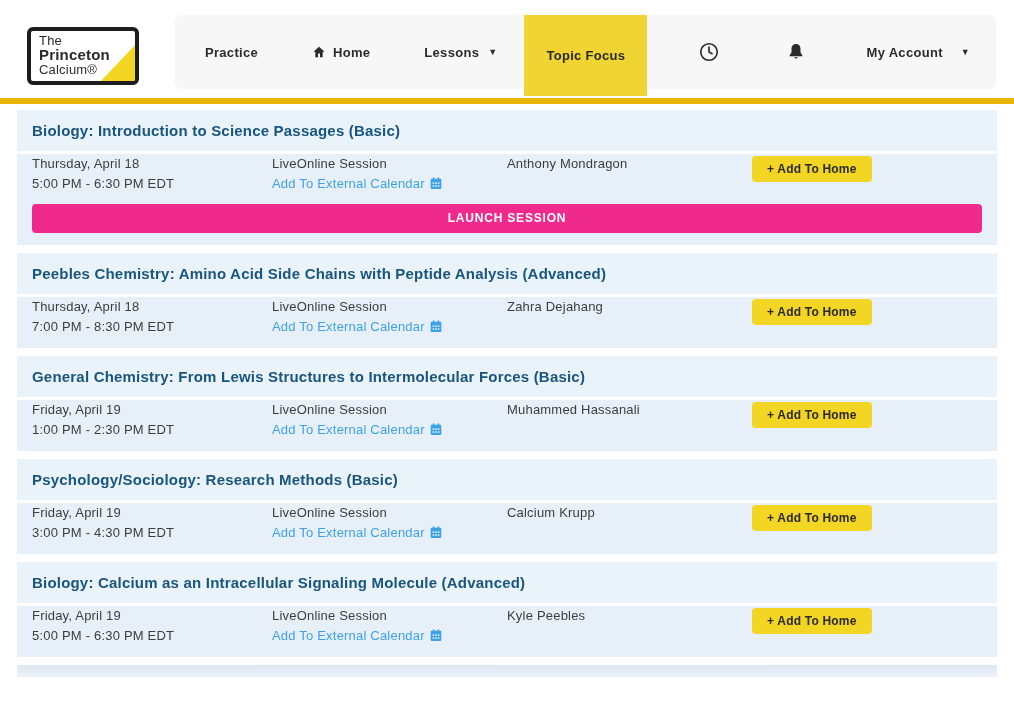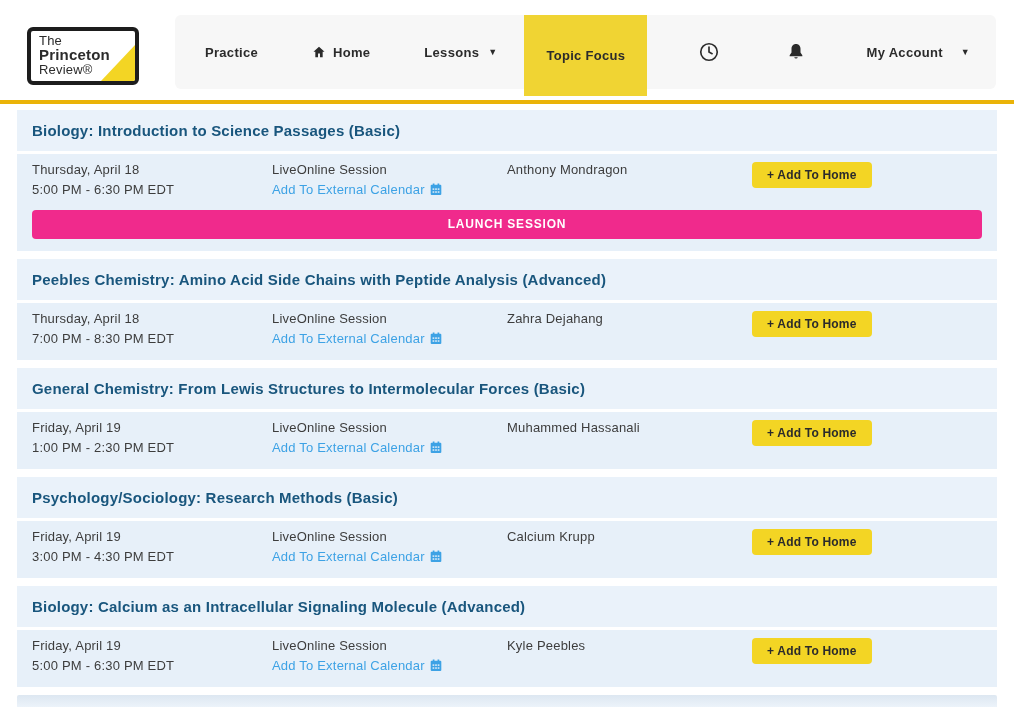--- a/index.html
+++ b/index.html
@@ -5,21 +5,21 @@
   * { margin:0; padding:0; box-sizing:border-box; }
   html,body { background:#fff; }
   .page {
     width:1014px; height:724px; overflow:hidden; background:#fff;
     font-family:"Liberation Sans","DejaVu Sans",sans-serif; color:#2b2b2b;
     position:relative;
   }
 
   
   .header {
-    height:104px; background:#fff; border-bottom:4px solid #eab308;
+    height:104px; background:#fff; border-bottom:6px solid #eab308;
     display:flex; align-items:flex-start; padding:15px 18px 0 27px;
   }
   .logo {
     width:112px; height:58px; margin-top:12px; border:4px solid #1d1d1d; border-radius:6px;
     background:#fff; position:relative; overflow:hidden; padding:3px 0 0 8px; cursor:pointer;
     flex:0 0 auto;
   }
   .logo .l1 { font-size:13px; line-height:1.02; letter-spacing:.2px; color:#2b2b2b; }
   .logo .l2 { font-size:15px; line-height:1.05; font-weight:bold; letter-spacing:.2px; color:#2b2b2b; }
   .logo .l3 { font-size:13px; line-height:1.05; letter-spacing:.2px; color:#2b2b2b; }
@@ -52,21 +52,21 @@
   
   .session-list { padding:6px 17px 0; }
   .session-card { margin-bottom:8px; }
   .card-title-row {
     background:#eaf2fa; padding:12px 15px;
   }
   .card-title {
     font-size:15px; font-weight:bold; color:#19567d; letter-spacing:.2px;
   }
   .card-body-row {
-    background:#e7f0f9; margin-top:3px; padding:6px 15px 12px;
+    background:#e7f0f9; margin-top:3px; padding:0 15px 12px;
   }
   .card-grid {
     display:grid; grid-template-columns:240px 235px 245px 1fr; align-items:start;
   }
   .cell { font-size:13px; color:#3d3d3d; line-height:1.5; letter-spacing:.2px; }
   .cal-link {
     color:#3da2e5; cursor:pointer; display:inline-flex; align-items:center; gap:5px;
     font-size:13px; letter-spacing:.2px;
   }
   .add-home-btn {
@@ -89,21 +89,21 @@
 </head>
 <body>
 
 <div class="page">
 
   <div class="header">
     <div class="logo">
       <div class="tri"></div>
       <div class="l1">The</div>
       <div class="l2">Princeton</div>
-      <div class="l3">Review®</div>
+      <div class="l3">Calcium®</div>
     </div>
 
     <div class="nav-pill">
       <div class="nav-item">
         <span>Practice</span>
       </div>
       <div class="nav-item">
         <span style="display:flex;">
           <svg width="14" height="14" viewBox="0 0 24 24">
               <path d="M12 3l9.5 8.4h-3.2V21h-4.6v-6.3h-3.4V21H5.7v-9.6H2.5z" fill="#2b2b2b"></path>

